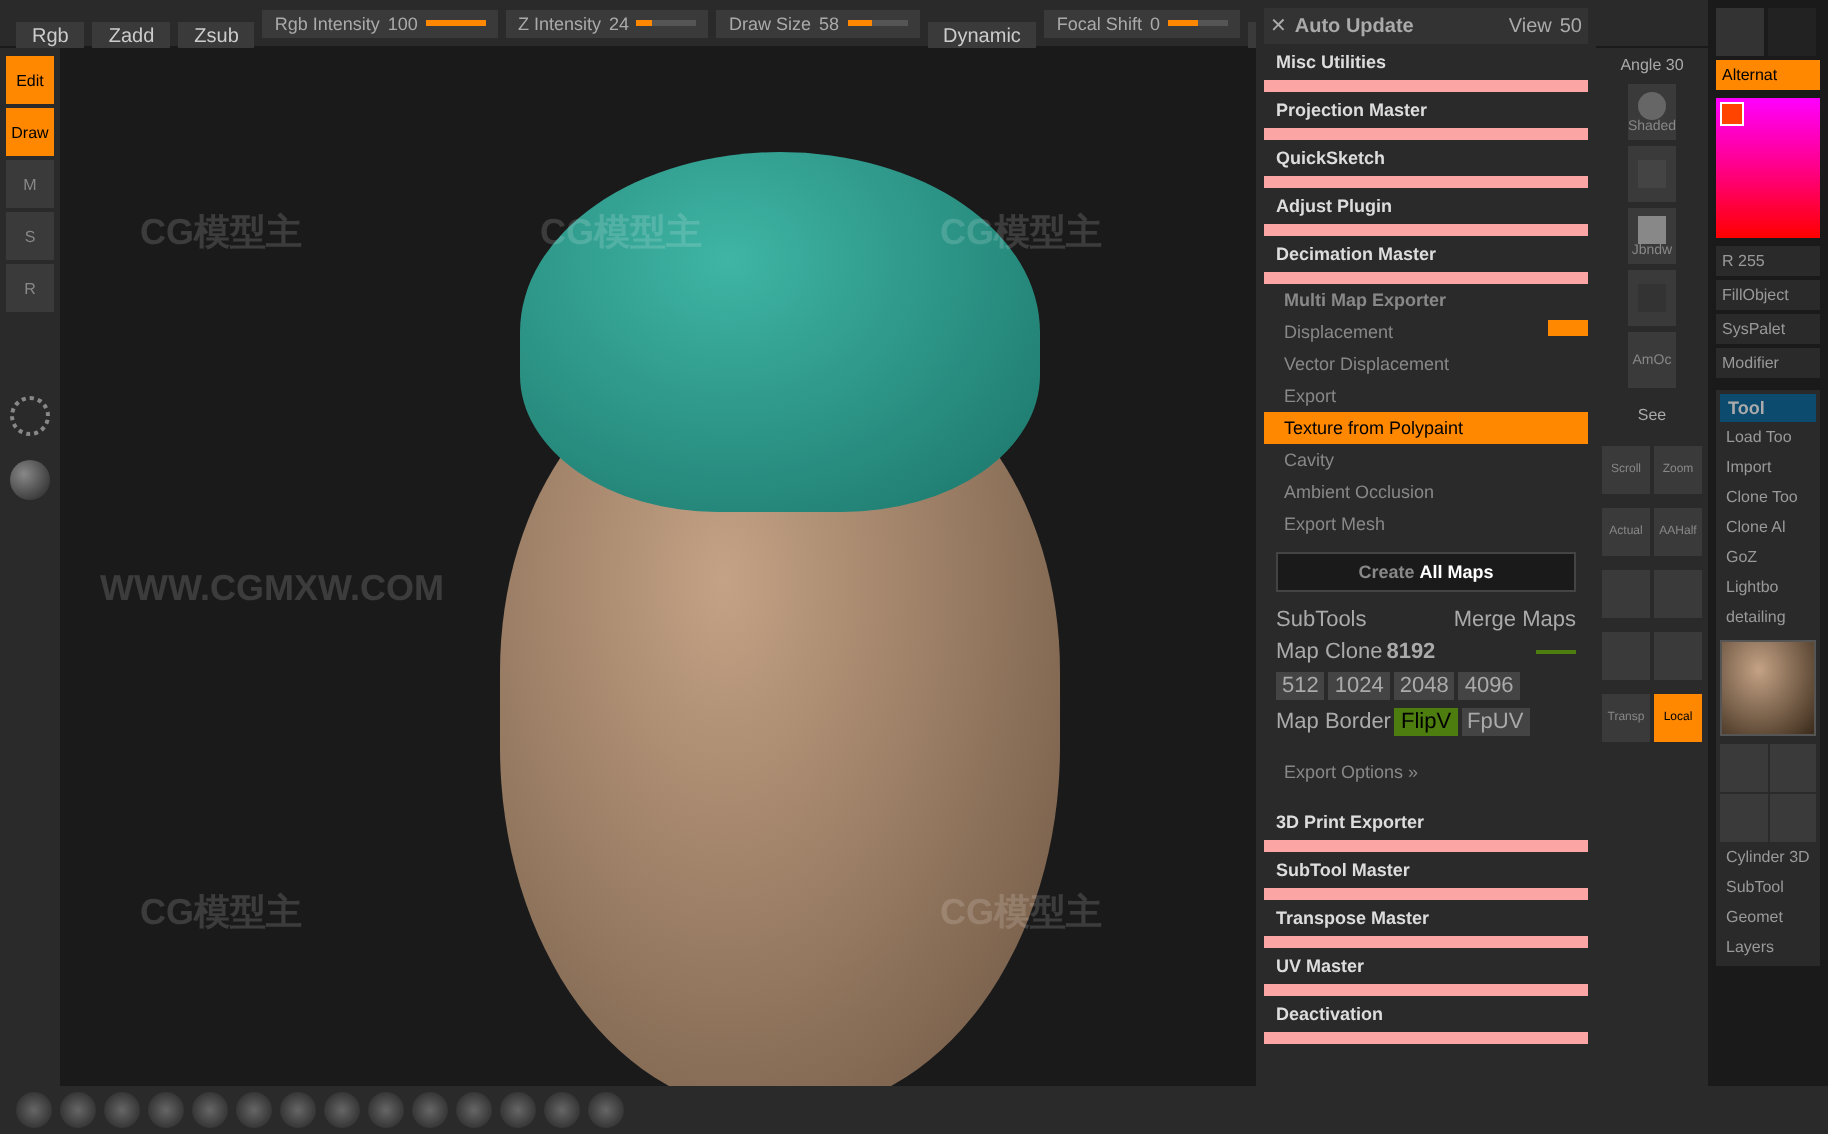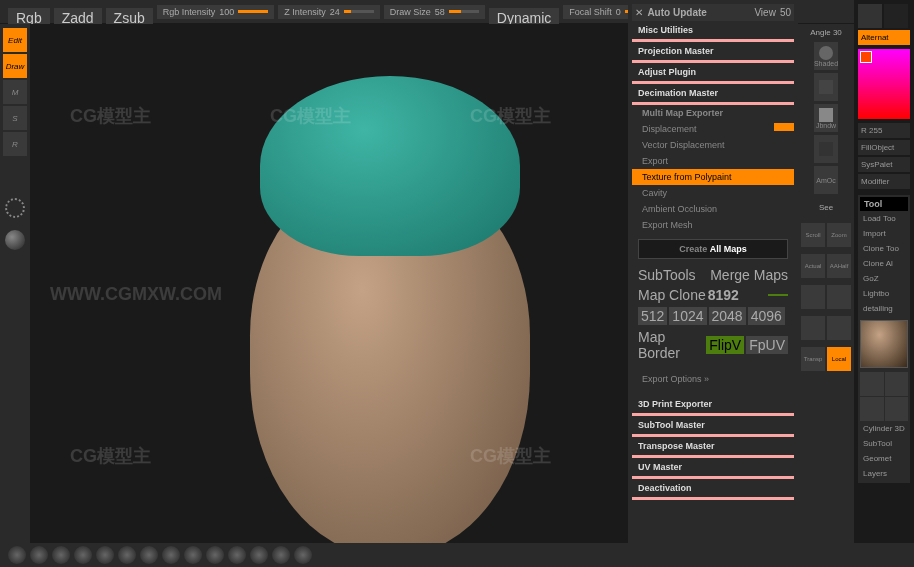--- a/index.html
+++ b/index.html
@@ -1,61 +1,61 @@
 <!DOCTYPE html>
 <html><head>
 <meta charset="utf-8">
 <style>
 * { margin: 0; padding: 0; box-sizing: border-box; font-family: Arial, sans-serif; }
 body { background: #2a2a2a; color: #aaa; font-size: 10px; width: 914px; height: 567px; overflow: hidden; position: relative; }
 
 .topbar { height: 24px; background: #2a2a2a; display: flex; align-items: center; padding: 0 8px; gap: 4px; border-bottom: 1px solid #1a1a1a; }
-.top-btn { background: #3a3a3a; color: #ccc; padding: 2px 8px; font-size: 14px; border: none; cursor: pointer; margin-top: 13px; }
+.top-btn { background: #3a3a3a; color: #ccc; padding: 2px 8px; font-size: 10px; border: none; cursor: pointer; margin-top: 13px; }
 .top-slider { background: #3a3a3a; padding: 2px 6px; font-size: 9px; display: flex; align-items: center; gap: 4px; }
 .top-slider-bar { width: 30px; height: 3px; background: #555; position: relative; }
 .top-slider-bar::after { content: ''; position: absolute; height: 3px; background: #ff8800; left: 0; width: var(--fill, 50%); }
 
-.left-toolbar { position: absolute; left: 0; top: 24px; width: 30px; background: #2a2a2a; height: calc(100% - 48px); display: flex; flex-direction: column; align-items: center; padding-top: 4px; gap: 2px; font-style: italic; }
+.left-toolbar { position: absolute; left: 0; top: 24px; width: 30px; background: #2a2a2a; height: calc(100% - 48px); display: flex; flex-direction: column; align-items: center; padding-top: 4px; gap: 2px; }
 .left-tool { width: 24px; height: 24px; background: #3a3a3a; display: flex; align-items: center; justify-content: center; font-size: 8px; color: #888; cursor: pointer; }
 .left-tool.edit { background: #ff8800; color: #000; }
 .left-tool.draw { background: #ff8800; color: #000; }
 .left-spinner { width: 20px; height: 20px; border: 2px dotted #888; border-radius: 50%; margin-top: 40px; }
 .left-sphere { width: 20px; height: 20px; background: radial-gradient(circle at 35% 35%, #888, #222); border-radius: 50%; margin-top: 10px; }
 
 .viewport { position: absolute; left: 30px; top: 24px; width: 720px; height: calc(100% - 48px); background: #1a1a1a; overflow: hidden; }
 .head-sculpt { position: absolute; left: 50%; top: 50%; transform: translate(-50%, -40%); width: 420px; height: 520px; }
 .skull-cap { position: absolute; top: 0; left: 50%; transform: translateX(-50%); width: 260px; height: 180px; background: radial-gradient(ellipse at 40% 30%, #3fb5a5, #1a7468); border-radius: 50% 50% 38% 38%; }
 .face { position: absolute; top: 100px; left: 50%; transform: translateX(-50%); width: 280px; height: 380px; background: radial-gradient(ellipse at 40% 30%, #c4a285, #6b5440); border-radius: 42% 42% 48% 48%; }
 .watermark { position: absolute; color: rgba(255,255,255,0.15); font-size: 18px; font-weight: bold; pointer-events: none; }
 
 .plugin-panel { position: absolute; left: 628px; top: 0; width: 170px; background: #2a2a2a; height: 100%; padding: 4px; overflow-y: auto; }
 .panel-header { display: flex; align-items: center; gap: 4px; padding: 3px; background: #333; }
-.panel-item { padding: 4px 6px; color: #ddd; font-size: 9px; font-weight: bold; cursor: pointer; border-bottom: 3px solid #fca5a5; }
+.panel-item { padding: 4px 6px; color: #ddd; font-size: 9px; font-weight: bold; cursor: pointer; border-bottom: 6px solid #fca5a5; }
 .sub-item { padding: 3px 10px; color: #888; font-size: 9px; cursor: pointer; }
 .sub-item.highlighted { background: #ff8800; color: #000; }
 .sub-item.active-bar { position: relative; }
 .sub-item.active-bar::after { content: ''; position: absolute; right: 0; top: 2px; width: 20px; height: 8px; background: #ff8800; }
 .create-btn { margin: 6px; padding: 4px; background: #1a1a1a; border: 1px solid #444; text-align: center; font-size: 9px; cursor: pointer; }
 .create-btn span { color: #fff; font-weight: bold; }
-.param-row { display: flex; padding: 2px 6px; font-size: 14px; gap: 2px; align-items: center; }
+.param-row { display: flex; padding: 2px 6px; font-size: 11px; gap: 2px; align-items: center; }
 .param-row .val { background: #444; padding: 1px 3px; }
 .param-row .val.hl { background: #4d7c0f; color: #000; }
 
 .right-toolbar { position: absolute; right: 60px; top: 24px; width: 56px; background: #2a2a2a; height: calc(100% - 24px); display: flex; flex-direction: column; align-items: center; gap: 3px; padding-top: 4px; }
 .right-tool { width: 24px; height: 28px; background: #3a3a3a; display: flex; flex-direction: column; align-items: center; justify-content: center; font-size: 7px; color: #888; cursor: pointer; }
 .right-tool.pair { display: flex; flex-direction: row; width: 50px; gap: 2px; background: none; }
 .right-tool.pair > div { width: 24px; height: 24px; background: #3a3a3a; display: flex; align-items: center; justify-content: center; }
 
 .far-right { position: absolute; right: 0; top: 0; width: 60px; background: #1a1a1a; height: 100%; display: flex; flex-direction: column; padding: 4px; gap: 2px; font-size: 8px; }
 .far-item { padding: 3px; background: #2a2a2a; color: #999; font-size: 8px; cursor: pointer; }
 .far-item.orange { background: #ff8800; color: #000; }
 .color-picker { height: 70px; background: linear-gradient(to bottom, #ff00ff, #ff0088, #ff0000); margin: 2px 0; position: relative; }
 .color-sw { width: 12px; height: 12px; background: #ff4400; border: 1px solid #fff; position: absolute; top: 2px; left: 2px; }
 .tool-section { background: #2a2a2a; padding: 2px; margin-top: 4px; }
-.tool-header { background: #000000; padding: 2px 4px; font-size: 9px; font-weight: bold; }
+.tool-header { background: #0c4a6e; padding: 2px 4px; font-size: 9px; font-weight: bold; }
 .tool-thumb { width: 48px; height: 48px; background: radial-gradient(ellipse at 40% 30%, #c4a285, #3a2a1a); margin: 4px auto; border: 1px solid #555; }
 .tool-grid { display: grid; grid-template-columns: 1fr 1fr; gap: 1px; }
 .tool-cell { height: 24px; background: #3a3a3a; }
 
 .bottom-bar { position: absolute; bottom: 0; left: 0; width: 100%; height: 24px; background: #2a2a2a; display: flex; align-items: center; gap: 4px; padding: 0 8px; }
 .brush-dot { width: 18px; height: 18px; background: radial-gradient(circle, #666, #222); border-radius: 50%; }
 </style>
 </head>
 <body>
 
@@ -112,20 +112,21 @@
 
 <div class="plugin-panel">
   <div class="panel-header">
     <span style="cursor:pointer">✕</span>
     <span style="flex:1;font-weight:bold">Auto Update</span>
     <span>View</span>
     <span>50</span>
   </div>
   <div class="panel-item">Misc Utilities</div>
   <div class="panel-item">Projection Master</div>
+  <div class="panel-item">QuickSketch</div>
   <div class="panel-item">Adjust Plugin</div>
   <div class="panel-item">Decimation Master</div>
   <div class="sub-item" style="color:#888;font-weight:bold">Multi Map Exporter</div>
   <div class="sub-item active-bar">Displacement</div>
   <div class="sub-item">Vector Displacement</div>
   <div class="sub-item">Export</div>
   <div class="sub-item highlighted">Texture from Polypaint</div>
   <div class="sub-item">Cavity</div>
   <div class="sub-item">Ambient Occlusion</div>
   <div class="sub-item">Export Mesh</div>

